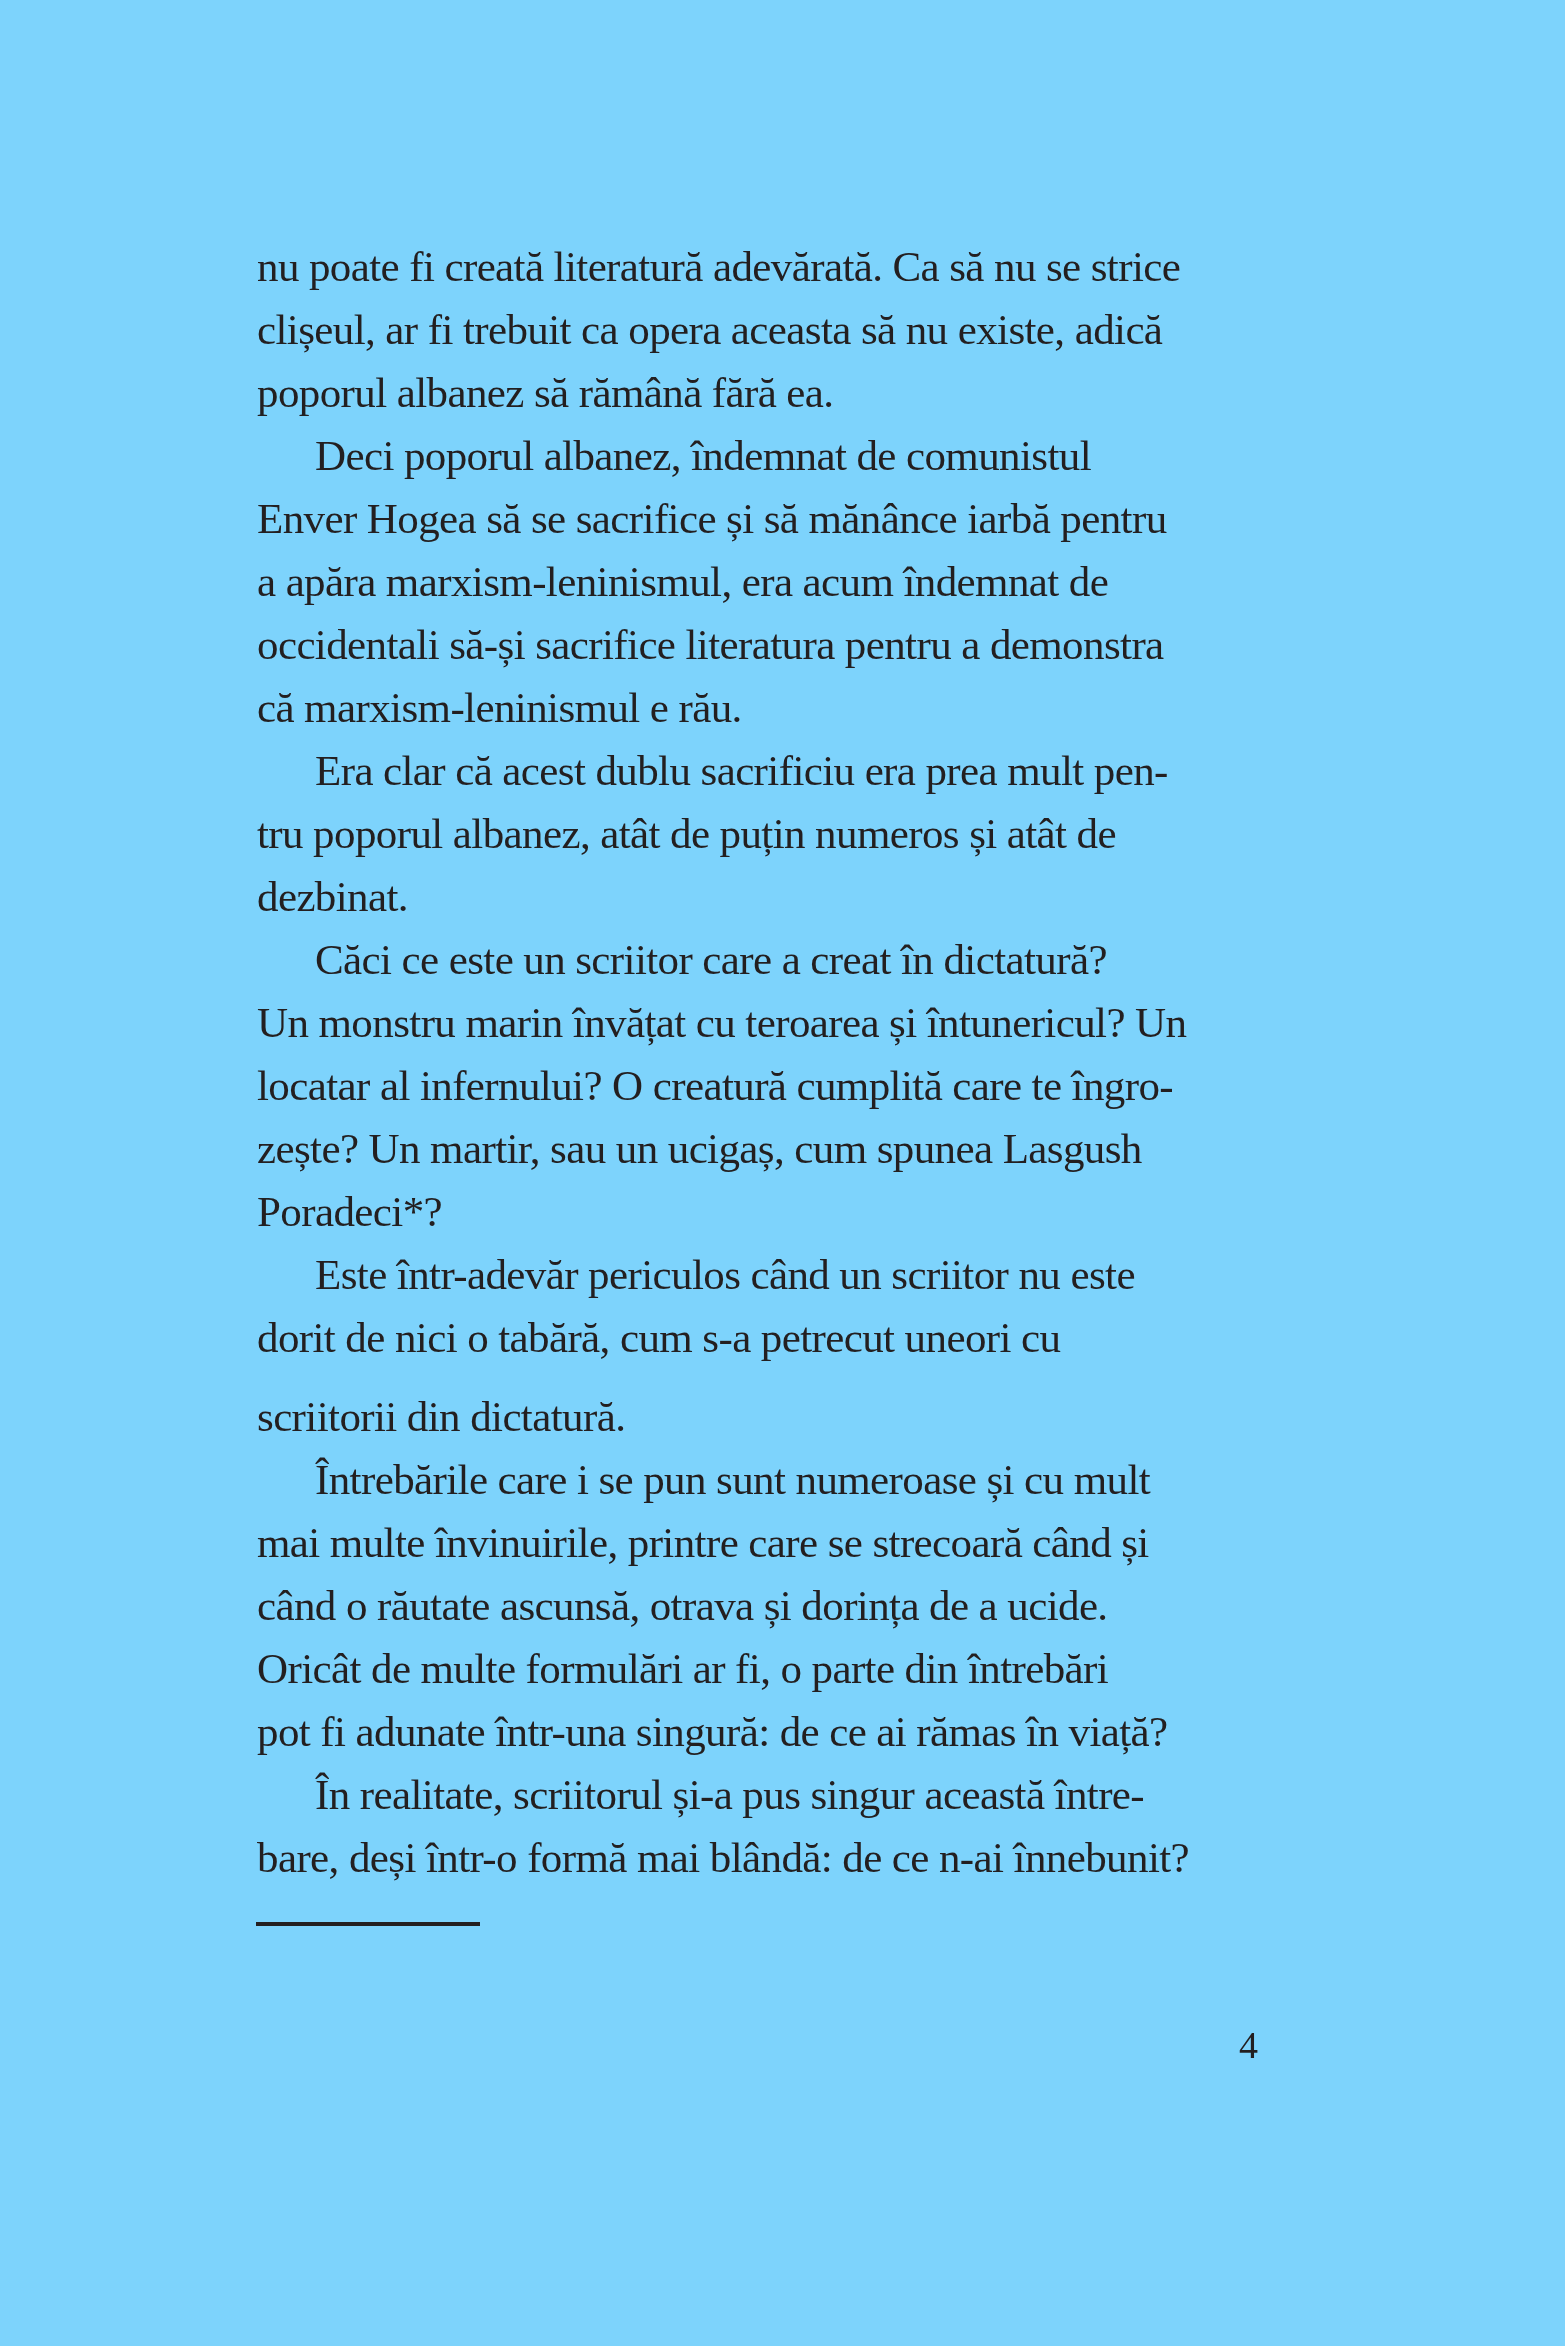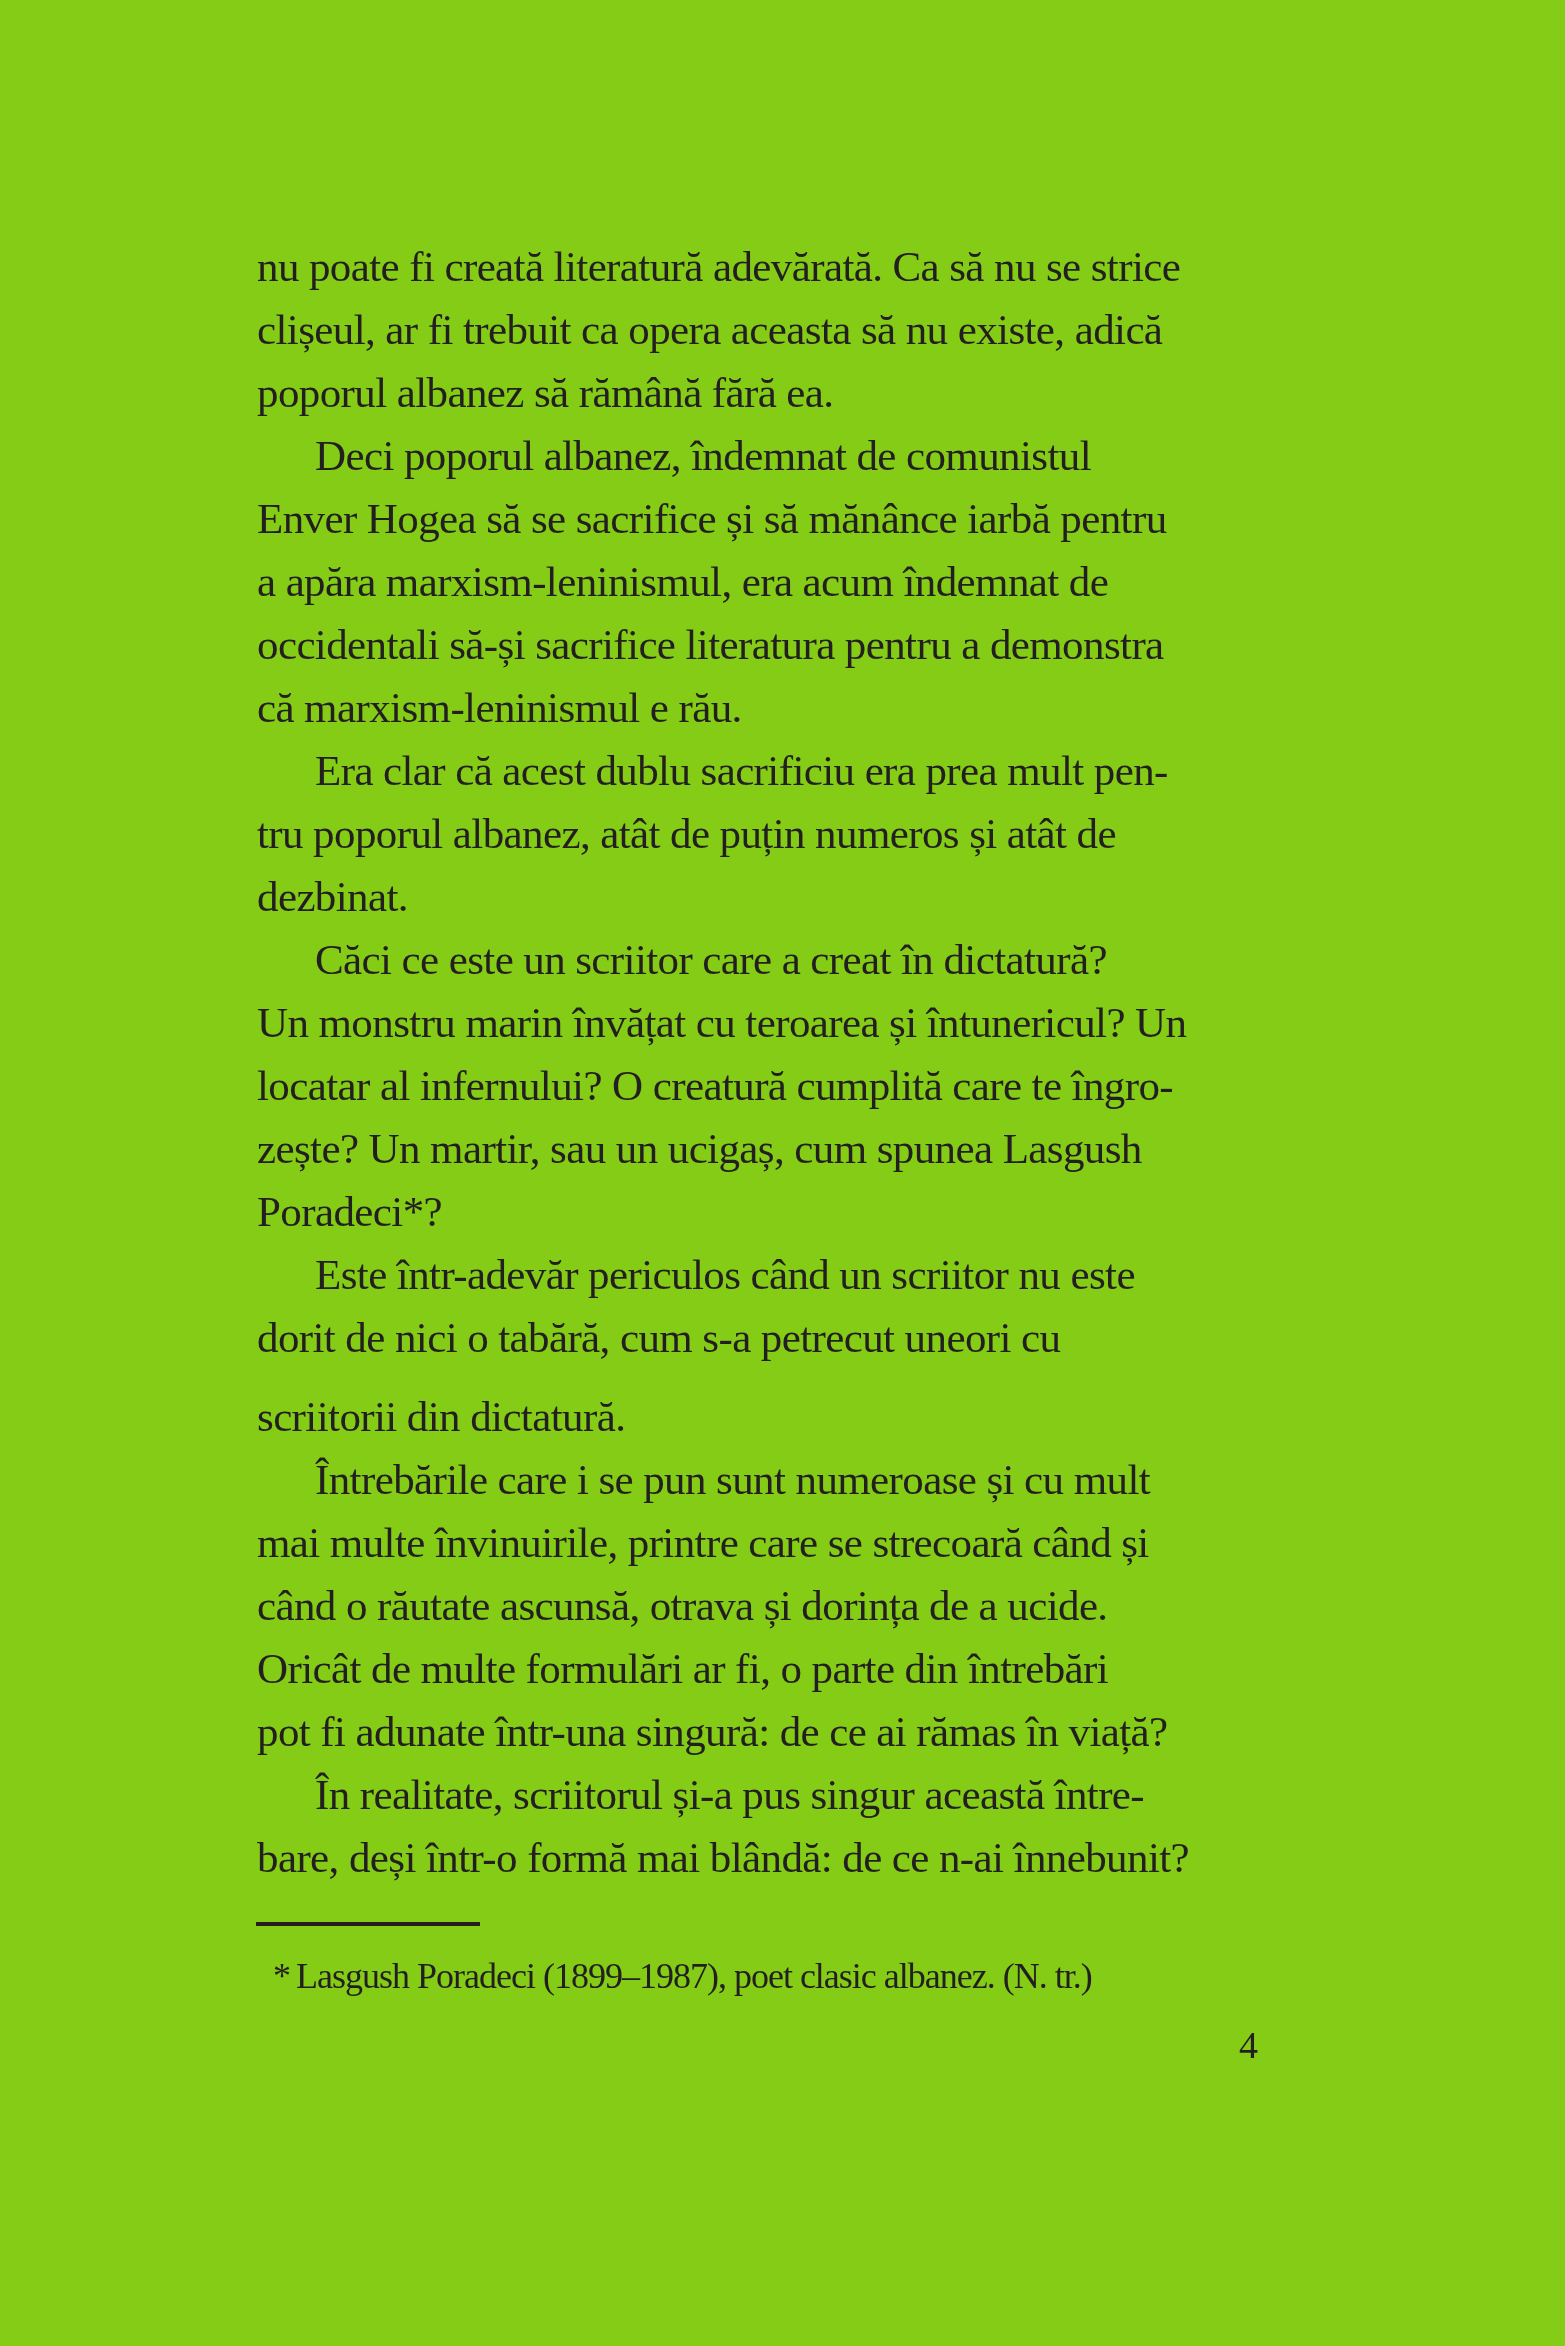--- a/index.html
+++ b/index.html
@@ -11,21 +11,21 @@
     width: 1565px;
     height: 2347px;
     position: relative;
     overflow: hidden;
   }
   .page {
     position: absolute;
     left: 0; top: 0;
     width: 1565px;
     height: 2347px;
-    background: #84cc16;
+    background: #7dd3fc;
     color: #231f20;
     font-family: "Liberation Serif", "DejaVu Serif", serif;
   }
   .body-text {
     position: absolute;
     left: 257px;
     top: 235px;
     width: 1001px;
   }
   .line {
@@ -178,19 +178,16 @@
           <span class="line-inner" style="display: block; white-space: nowrap; word-spacing: 0px; text-align-last: left;">În realitate, scriitorul și-a pus singur această între-</span>
         </span>
         <span class="line last">
           <span class="line-inner" style="display: block; white-space: nowrap;">bare, deși într-o formă mai blândă: de ce n-ai înnebunit?</span>
         </span>
       </div>
     </div>
 
   <div class="footnote-rule"></div>
 
-  <div class="footnote">
-    <span class="marker">*</span><span>Lasgush Poradeci (1899–1987), poet clasic albanez. (N. tr.)</span>
-  </div>
 
   <div class="page-number">4</div>
 </div>
 
 
 </body></html>

